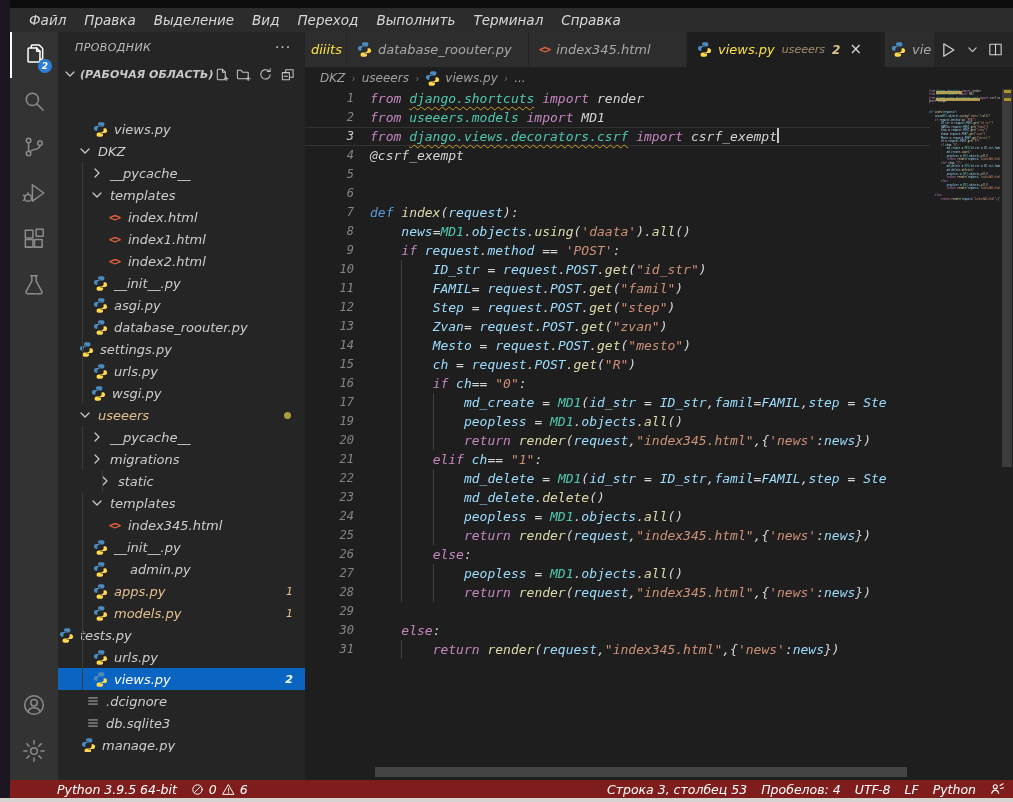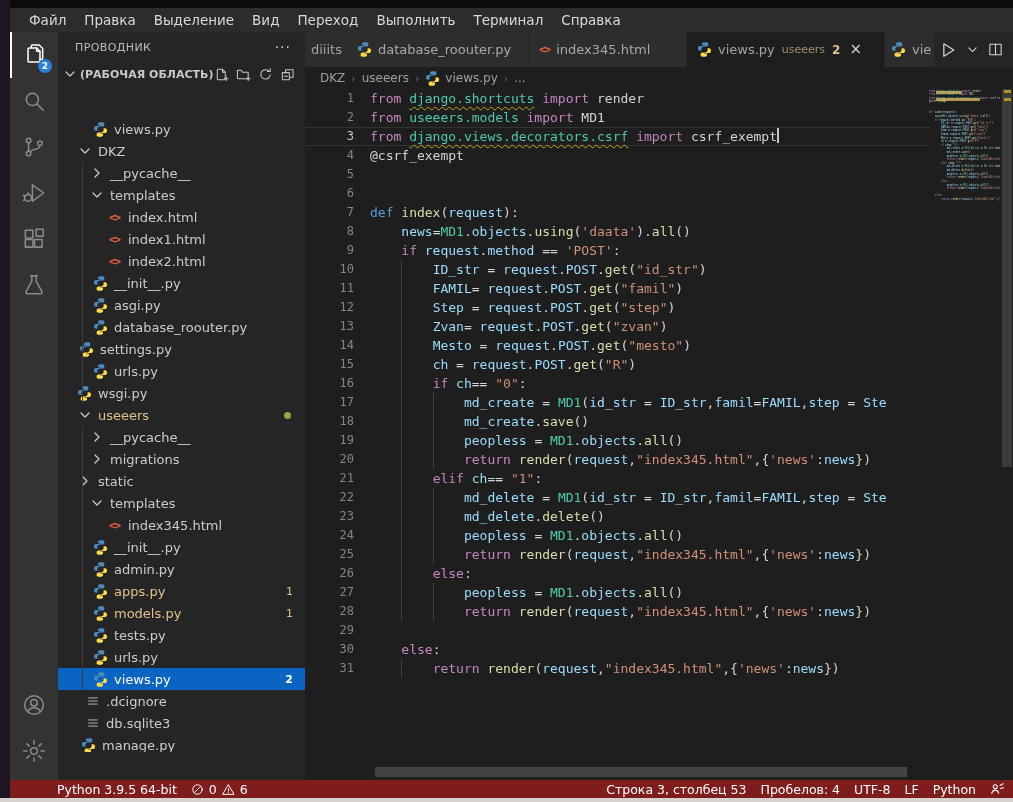--- a/index.html
+++ b/index.html
@@ -1,17 +1,17 @@
 <!DOCTYPE html>
 <html><head>
 <meta charset="utf-8">
 <style>
   html,body{margin:0;padding:0;background:#0c0c0c;width:1013px;height:802px;overflow:hidden;
     font-family:"DejaVu Sans","Liberation Sans",sans-serif;-webkit-font-smoothing:antialiased;}
-  #stage{position:relative;width:913px;height:802px;background:#0c0c0c;}
+  #stage{position:relative;width:913px;height:802px;background:#0c0c0c;font-style:italic;}
   #desktop-left{position:absolute;left:0;top:0;width:10px;height:798px;background:#1e1522;}
   #desktop-bottom{position:absolute;left:0;top:798px;width:1013px;height:4px;background:#d6d3d0;}
 
   
   #menu-bar{position:absolute;left:10px;top:8px;width:1003px;height:24px;background:#2c2c2c;
     display:flex;align-items:center;padding-left:10px;box-sizing:border-box;}
   .menu-item{padding:0 9px;font-size:13.5px;color:#d8d8d8;line-height:24px;cursor:default;}
 
   
   #activity-bar{position:absolute;left:10px;top:32px;width:48px;height:748px;background:#333333;
@@ -45,21 +45,21 @@
     display:flex;align-items:center;padding-left:6px;color:#cccccc;}
   #outline-label{font-size:11px;font-weight:bold;margin-left:4px;letter-spacing:.3px;}
 
   
   #editor{position:absolute;left:305px;top:32px;width:708px;height:748px;background:#1e1e1e;}
   #tab-bar{display:flex;height:35px;background:#252526;}
   .tab{height:35px;display:flex;align-items:center;background:#2d2d2d;border-right:1px solid #252526;
     padding:0 10px;font-size:13px;color:#a8a8a8;white-space:nowrap;overflow:hidden;box-sizing:border-box;cursor:pointer;}
   .tab.partial{padding:0 6px;}
   .tab.active{background:#1e1e1e;}
-  .tab .tlabel.mod{color:#a3a3a3;text-align:right;}
+  .tab .tlabel.mod{color:#fde047;text-align:right;}
   .tab .ticon{margin-right:6px;display:flex;}
   .tab .desc{font-size:11px;color:rgba(226,192,141,.68);margin-left:7px;}
   .tab .tbadge{color:#E2C08D;margin-left:7px;font-size:12px;font-weight:bold;}
   .tab .close{margin-left:9px;color:#d4d4d4;font-size:15px;line-height:15px;cursor:pointer;}
   #tab-actions{margin-left:auto;display:flex;align-items:center;gap:2px;color:#d4d4d4;padding-right:8px;}
   #tab-actions .tact{display:flex;align-items:center;cursor:pointer;padding:0 3px;}
   #breadcrumb{height:22px;display:flex;align-items:center;font-size:12px;color:#a0a0a0;padding-left:15px;gap:6px;background:#1e1e1e;}
   .bc-sep{color:#6d6d6d;font-size:11px;}
   .bc-item{display:flex;align-items:center;gap:5px;cursor:pointer;}
 
@@ -323,21 +323,21 @@
         </div>
         <div class="trow tguide" style="padding-left: 34px;">
           <span class="ticon">
             <svg width="15" height="15" viewBox="0 0 256 256">
               <path fill="#4B8BBE" d="M126 4c-22 0-41 9-41 30v26h42v8H56C34 68 16 80 16 108c0 27 13 42 35 42h24v-31c0-24 20-42 44-42h41c20 0 35-16 35-36V34c0-20-17-30-39-30z"></path>
               <path fill="#FFD94A" d="M130 252c22 0 41-9 41-30v-26h-42v-8h71c22 0 40-12 40-40 0-27-13-42-35-42h-24v31c0 24-20 42-44 42H96c-20 0-35 16-35 36v7c0 20 17 30 39 30z"></path>
             </svg>
           </span>
           <span class="lbl">urls.py</span>
         </div>
-        <div class="trow tguide" style="padding-left: 18px;">
+        <div class="trow tguide" style="padding-left: 32px;">
           <span class="ticon">
             <svg width="15" height="15" viewBox="0 0 256 256">
               <path fill="#4B8BBE" d="M126 4c-22 0-41 9-41 30v26h42v8H56C34 68 16 80 16 108c0 27 13 42 35 42h24v-31c0-24 20-42 44-42h41c20 0 35-16 35-36V34c0-20-17-30-39-30z"></path>
               <path fill="#FFD94A" d="M130 252c22 0 41-9 41-30v-26h-42v-8h71c22 0 40-12 40-40 0-27-13-42-35-42h-24v31c0 24-20 42-44 42H96c-20 0-35 16-35 36v7c0 20 17 30 39 30z"></path>
             </svg>
           </span>
           <span class="lbl">wsgi.py</span>
         </div>
         <div class="trow" style="padding-left: 18px;">
           <span class="ticon">
@@ -357,21 +357,21 @@
           <span class="lbl">__pycache__</span>
         </div>
         <div class="trow tguide" style="padding-left: 30px;">
           <span class="ticon">
             <svg width="16" height="16" viewBox="0 0 16 16" fill="none" stroke="#cccccc" stroke-width="1.2" stroke-linecap="round" stroke-linejoin="round">
               <path d="M6 4l4 4-4 4"></path>
             </svg>
           </span>
           <span class="lbl">migrations</span>
         </div>
-        <div class="trow tguide" style="padding-left: 18px;">
+        <div class="trow tguide" style="padding-left: 18px; margin-left: 20px;">
           <span class="ticon">
             <svg width="16" height="16" viewBox="0 0 16 16" fill="none" stroke="#cccccc" stroke-width="1.2" stroke-linecap="round" stroke-linejoin="round">
               <path d="M6 4l4 4-4 4"></path>
             </svg>
           </span>
           <span class="lbl">static</span>
         </div>
         <div class="trow tguide" style="padding-left: 30px;">
           <span class="ticon">
             <svg width="16" height="16" viewBox="0 0 16 16" fill="none" stroke="#cccccc" stroke-width="1.2" stroke-linecap="round" stroke-linejoin="round">
@@ -388,21 +388,21 @@
         </div>
         <div class="trow tguide" style="padding-left: 34px;">
           <span class="ticon">
             <svg width="15" height="15" viewBox="0 0 256 256">
               <path fill="#4B8BBE" d="M126 4c-22 0-41 9-41 30v26h42v8H56C34 68 16 80 16 108c0 27 13 42 35 42h24v-31c0-24 20-42 44-42h41c20 0 35-16 35-36V34c0-20-17-30-39-30z"></path>
               <path fill="#FFD94A" d="M130 252c22 0 41-9 41-30v-26h-42v-8h71c22 0 40-12 40-40 0-27-13-42-35-42h-24v31c0 24-20 42-44 42H96c-20 0-35 16-35 36v7c0 20 17 30 39 30z"></path>
             </svg>
           </span>
           <span class="lbl">__init__.py</span>
         </div>
-        <div class="trow tguide" style="padding-left: 34px;">
+        <div class="trow tguide" style="padding-left: 34px; gap: 16px;">
           <span class="ticon">
             <svg width="15" height="15" viewBox="0 0 256 256">
               <path fill="#4B8BBE" d="M126 4c-22 0-41 9-41 30v26h42v8H56C34 68 16 80 16 108c0 27 13 42 35 42h24v-31c0-24 20-42 44-42h41c20 0 35-16 35-36V34c0-20-17-30-39-30z"></path>
               <path fill="#FFD94A" d="M130 252c22 0 41-9 41-30v-26h-42v-8h71c22 0 40-12 40-40 0-27-13-42-35-42h-24v31c0 24-20 42-44 42H96c-20 0-35 16-35 36v7c0 20 17 30 39 30z"></path>
             </svg>
           </span>
           <span class="lbl">admin.py</span>
         </div>
         <div class="trow tguide" style="padding-left: 34px;">
           <span class="ticon">
@@ -417,21 +417,21 @@
         <div class="trow tguide" style="padding-left: 34px;">
           <span class="ticon">
             <svg width="15" height="15" viewBox="0 0 256 256">
               <path fill="#4B8BBE" d="M126 4c-22 0-41 9-41 30v26h42v8H56C34 68 16 80 16 108c0 27 13 42 35 42h24v-31c0-24 20-42 44-42h41c20 0 35-16 35-36V34c0-20-17-30-39-30z"></path>
               <path fill="#FFD94A" d="M130 252c22 0 41-9 41-30v-26h-42v-8h71c22 0 40-12 40-40 0-27-13-42-35-42h-24v31c0 24-20 42-44 42H96c-20 0-35 16-35 36v7c0 20 17 30 39 30z"></path>
             </svg>
           </span>
           <span class="lbl" style="color: rgb(226, 192, 141);">models.py</span>
           <span class="badge-n">1</span>
         </div>
-        <div class="trow tguide" style="padding-left: 34px;">
+        <div class="trow tguide" style="">
           <span class="ticon">
             <svg width="15" height="15" viewBox="0 0 256 256">
               <path fill="#4B8BBE" d="M126 4c-22 0-41 9-41 30v26h42v8H56C34 68 16 80 16 108c0 27 13 42 35 42h24v-31c0-24 20-42 44-42h41c20 0 35-16 35-36V34c0-20-17-30-39-30z"></path>
               <path fill="#FFD94A" d="M130 252c22 0 41-9 41-30v-26h-42v-8h71c22 0 40-12 40-40 0-27-13-42-35-42h-24v31c0 24-20 42-44 42H96c-20 0-35 16-35 36v7c0 20 17 30 39 30z"></path>
             </svg>
           </span>
           <span class="lbl">tests.py</span>
         </div>
         <div class="trow tguide" style="padding-left: 34px;">
           <span class="ticon">
@@ -628,24 +628,20 @@
             <span class="ln">15</span>
             <span class="codetxt"><span class="ig">    </span><span class="ig">    </span><span class="tk-var">ch</span><span class="tk-pl"> = </span><span class="tk-var">request</span><span class="tk-pl">.</span><span class="tk-var">POST</span><span class="tk-pl">.</span><span class="tk-fn">get</span><span class="tk-pl">(</span><span class="tk-str">"R"</span><span class="tk-pl">)</span></span>
           </div>
           <div class="line">
             <span class="ln">16</span>
             <span class="codetxt"><span class="ig">    </span><span class="ig">    </span><span class="tk-kw">if</span><span class="tk-pl"> </span><span class="tk-var">ch</span><span class="tk-pl">== </span><span class="tk-str">"0"</span><span class="tk-pl">:</span></span>
           </div>
           <div class="line">
             <span class="ln">17</span>
             <span class="codetxt"><span class="ig">    </span><span class="ig">    </span><span class="ig">    </span><span class="tk-var">md_create</span><span class="tk-pl"> = </span><span class="tk-cls">MD1</span><span class="tk-pl">(</span><span class="tk-var">id_str</span><span class="tk-pl"> = </span><span class="tk-var">ID_str</span><span class="tk-pl">,</span><span class="tk-var">famil</span><span class="tk-pl">=</span><span class="tk-var">FAMIL</span><span class="tk-pl">,</span><span class="tk-var">step</span><span class="tk-pl"> = </span><span class="tk-var">Ste</span></span>
-          </div>
-          <div class="line">
-            <span class="ln">18</span>
-            <span class="codetxt"><span class="ig">    </span><span class="ig">    </span><span class="ig">    </span><span class="tk-var">md_create</span><span class="tk-pl">.</span><span class="tk-fn">save</span><span class="tk-pl">()</span></span>
           </div>
           <div class="line">
             <span class="ln">19</span>
             <span class="codetxt"><span class="ig">    </span><span class="ig">    </span><span class="ig">    </span><span class="tk-var">peopless</span><span class="tk-pl"> = </span><span class="tk-cls">MD1</span><span class="tk-pl">.</span><span class="tk-var">objects</span><span class="tk-pl">.</span><span class="tk-fn">all</span><span class="tk-pl">()</span></span>
           </div>
           <div class="line">
             <span class="ln">20</span>
             <span class="codetxt"><span class="ig">    </span><span class="ig">    </span><span class="ig">    </span><span class="tk-kw">return</span><span class="tk-pl"> </span><span class="tk-fn">render</span><span class="tk-pl">(</span><span class="tk-var">request</span><span class="tk-pl">,</span><span class="tk-str">"index345.html"</span><span class="tk-pl">,{</span><span class="tk-str">'news'</span><span class="tk-pl">:</span><span class="tk-var">news</span><span class="tk-pl">})</span></span>
           </div>
           <div class="line">

